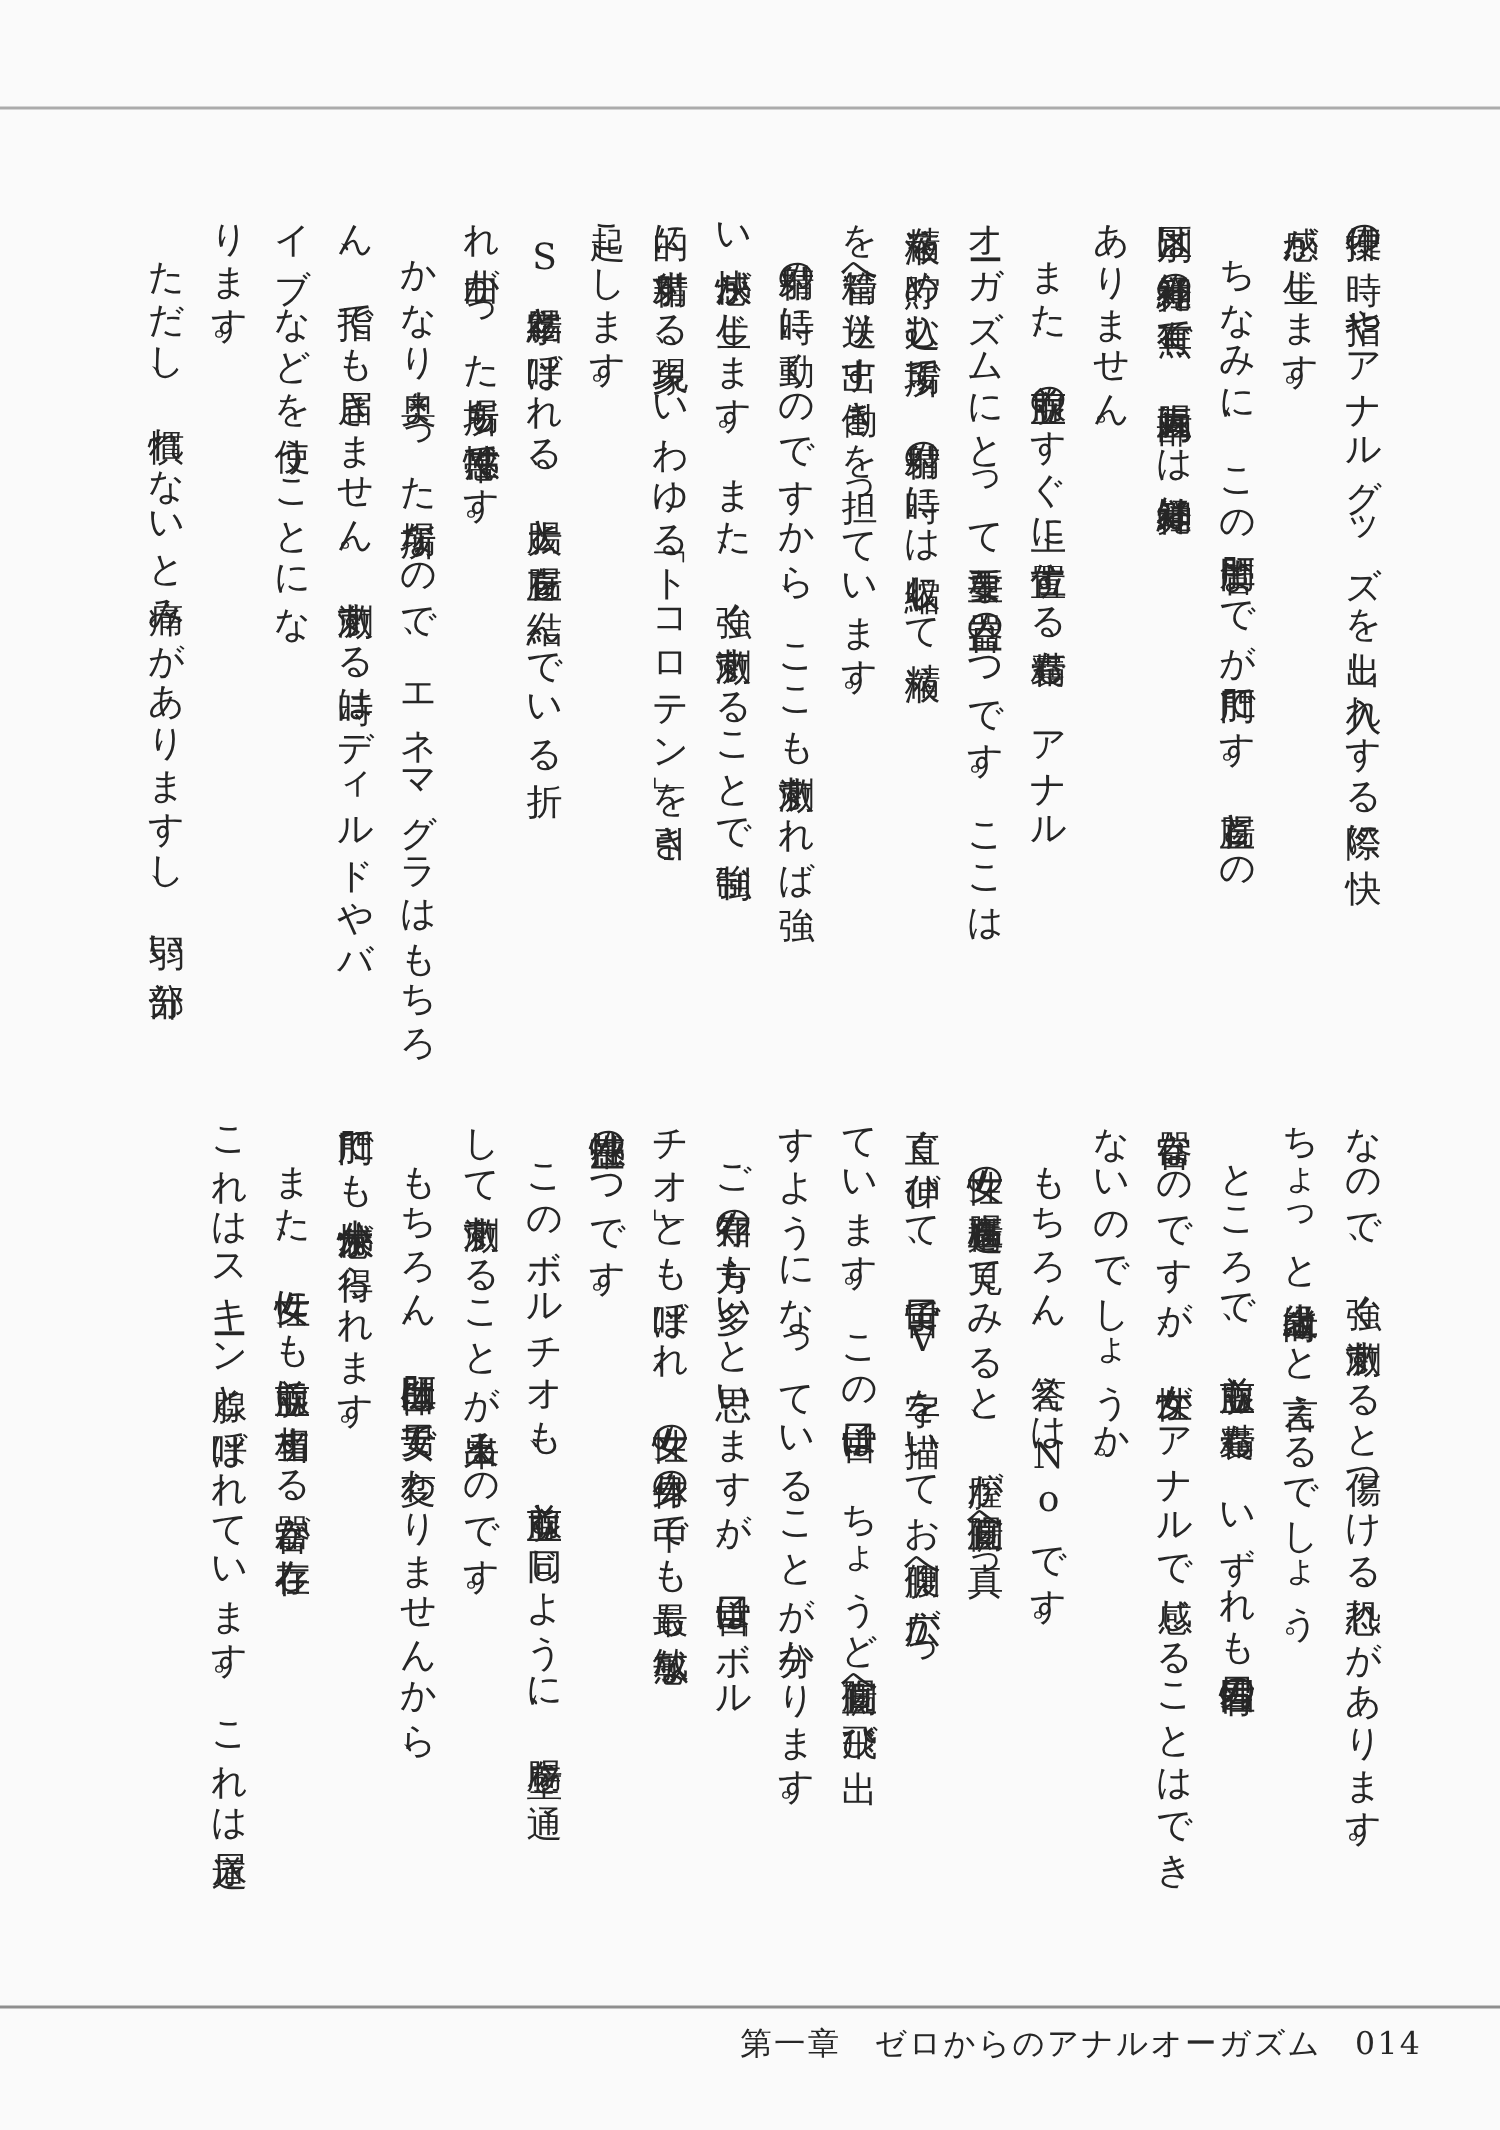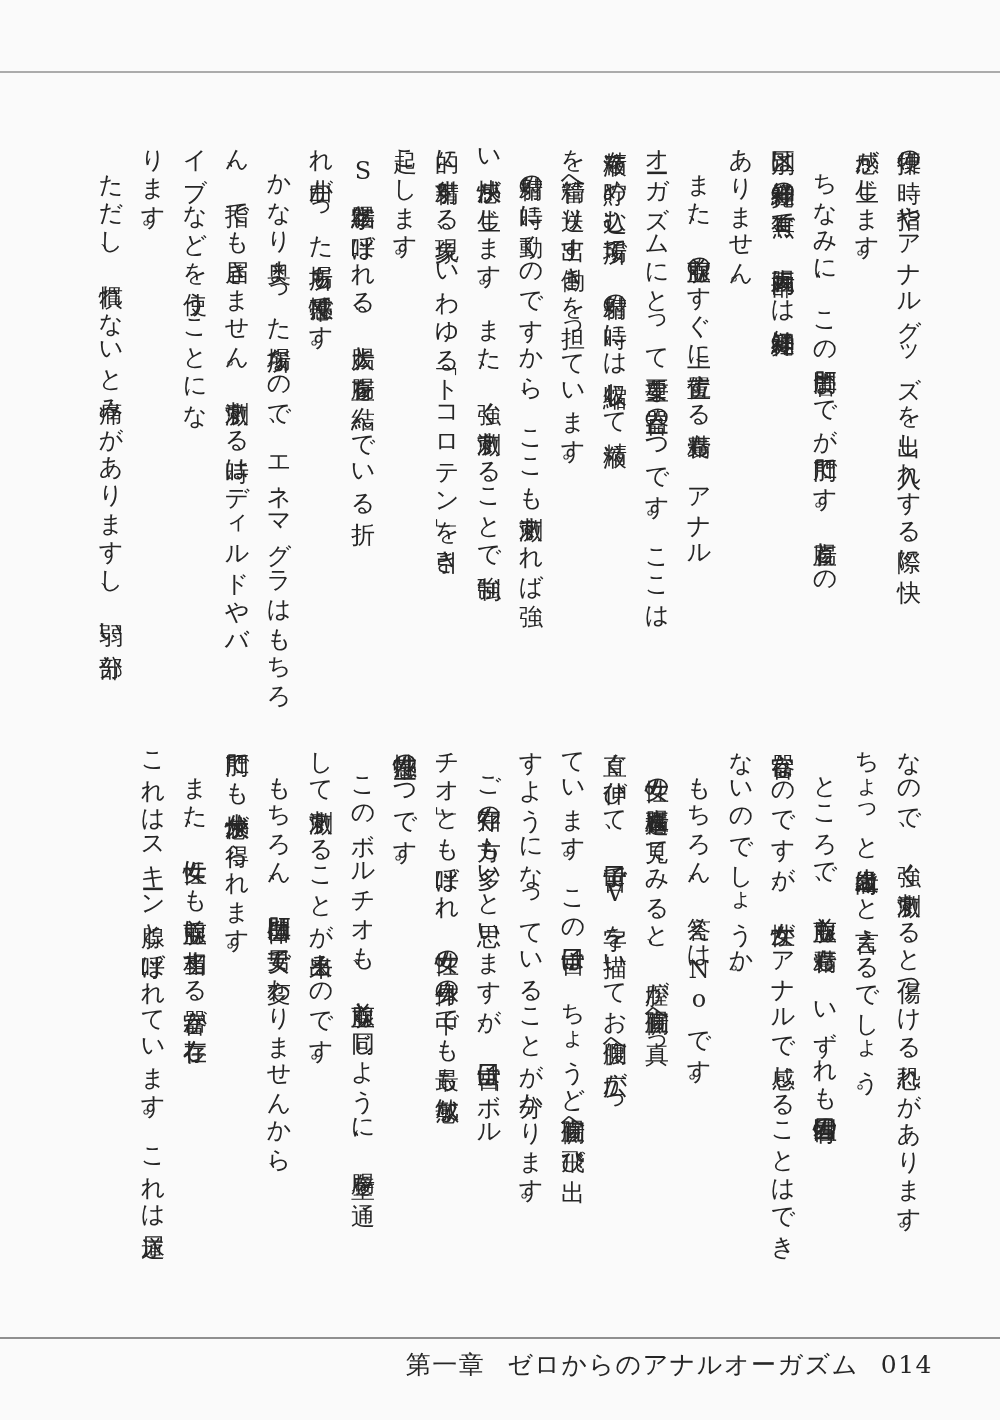--- a/index.html
+++ b/index.html
@@ -44,22 +44,22 @@
     letter-spacing: 1px;   
   }
   .block-top    { top: 132px; }
   .block-bottom { top: 735px; }
   .vline {
     white-space: nowrap;
   }
   .footer {
     position: absolute;
     top: 1348px;
-    right: 67px;
-    font-size: 25px;
+    right: 52px;
+    font-size: 21px;
     letter-spacing: 1.5px;
     color: var(--ink, #262626);
     white-space: nowrap;
   }
   .fgap {
     display: inline-block;
     width: 22px;
   }
 </style>
 </head>

